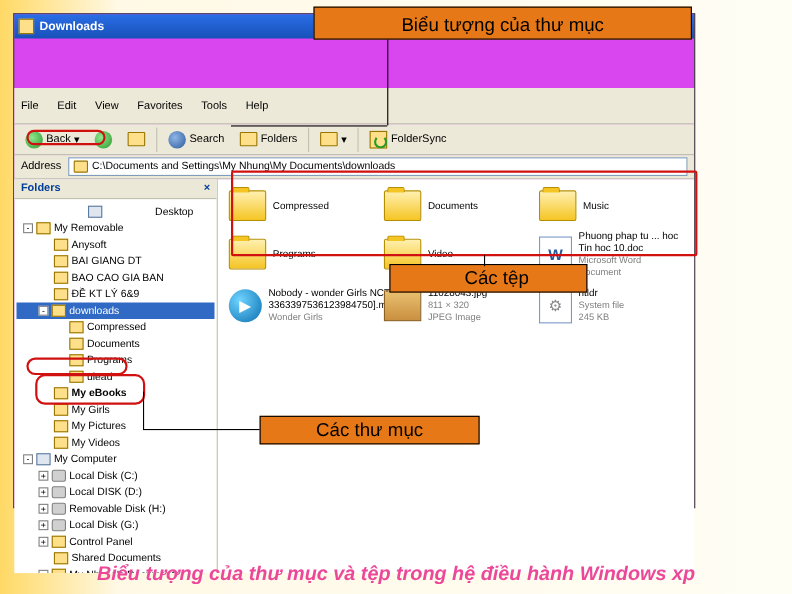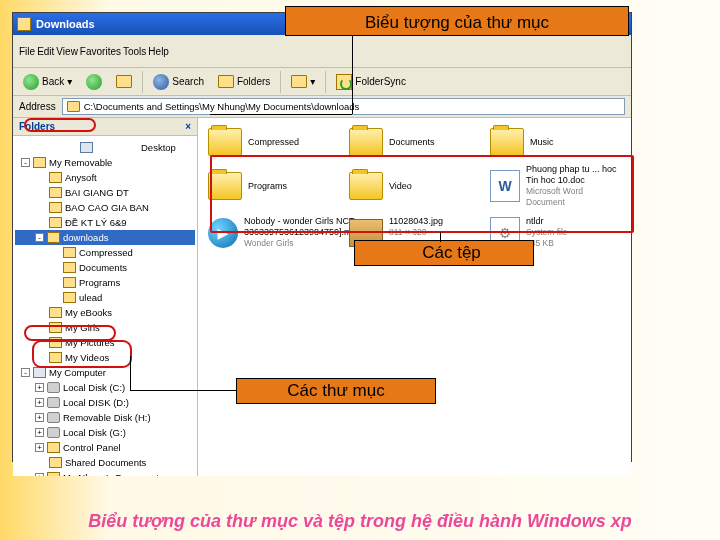--- a/index.html
+++ b/index.html
@@ -1,20 +1,20 @@
 <!DOCTYPE html>
 <html><head>
 <meta charset="utf-8">
 <style>
   * { box-sizing: border-box; margin: 0; padding: 0; font-family: Tahoma, sans-serif; }
   body { width: 720px; height: 540px; background: linear-gradient(to right, #ffd966 0%, #fff9e6 15%, #fffef5 100%); overflow: hidden; position: relative; }
   .screenshot { position: absolute; left: 12px; top: 12px; width: 620px; height: 450px; background: #d946ef; border: 1px solid #404040; font-size: 10px; }
   .titlebar { height: 22px; background: linear-gradient(to bottom, #2a6ee6, #1850b8); color: #fff; display: flex; align-items: center; padding: 0 4px; font-size: 11px; font-weight: bold; }
   .titlebar .ticon { width: 14px; height: 14px; background: #ffe08a; border: 1px solid #9a7500; margin-right: 5px; }
-  .menubar { height: 18px; background: #ece9d8; display: flex; align-items: center; padding: 16px 6px; gap: 2px; border-bottom: 1px solid #c0c0b0; }
+  .menubar { height: 18px; background: #ece9d8; display: flex; align-items: center; padding: 16px 6px; gap: 17px; border-bottom: 1px solid #c0c0b0; margin-top: 45px; }
   .menubar span { font-size: 10px; color: #000; }
   .toolbar { height: 28px; background: #ece9d8; display: flex; align-items: center; padding: 0 6px; gap: 6px; border-bottom: 1px solid #c0c0b0; }
   .tbtn { display: flex; align-items: center; gap: 3px; font-size: 10px; padding: 2px 4px; }
   .tbtn .dot { width: 16px; height: 16px; border-radius: 50%; }
   .green { background: radial-gradient(circle at 6px 6px, #8fe68f, #2a9a2a); }
   .bluex { background: radial-gradient(circle at 6px 6px, #8fb5e6, #2a5a9a); }
   .fld { width: 16px; height: 13px; background: #ffe08a; border: 1px solid #9a7500; border-radius: 1px; }
   .fsync { width: 16px; height: 16px; background: #ffe08a; border: 1px solid #9a7500; position: relative; }
   .fsync::after { content:""; position:absolute; width:8px; height:8px; border:2px solid #2a9a2a; border-radius:50%; left:3px; top:3px; border-top-color:transparent; }
   .sep { width:1px; height:22px; background:#c0c0b0; }
@@ -153,21 +153,21 @@
           <div class="tnode" style="padding-left: 34px;">
             <span style="width:11px;display:inline-block"></span>
             <span class="icn"></span>
             <span>Programs</span>
           </div>
           <div class="tnode" style="padding-left: 34px;">
             <span style="width:11px;display:inline-block"></span>
             <span class="icn"></span>
             <span>ulead</span>
           </div>
-          <div class="tnode" style="padding-left: 20px;">
+          <div class="tnode" style="padding-left: 20px; font-weight: bold;">
             <span style="width:11px;display:inline-block"></span>
             <span class="icn"></span>
             <span>My eBooks</span>
           </div>
           <div class="tnode" style="padding-left: 20px;">
             <span style="width:11px;display:inline-block"></span>
             <span class="icn"></span>
             <span>My Girls</span>
           </div>
           <div class="tnode" style="padding-left: 20px;">

